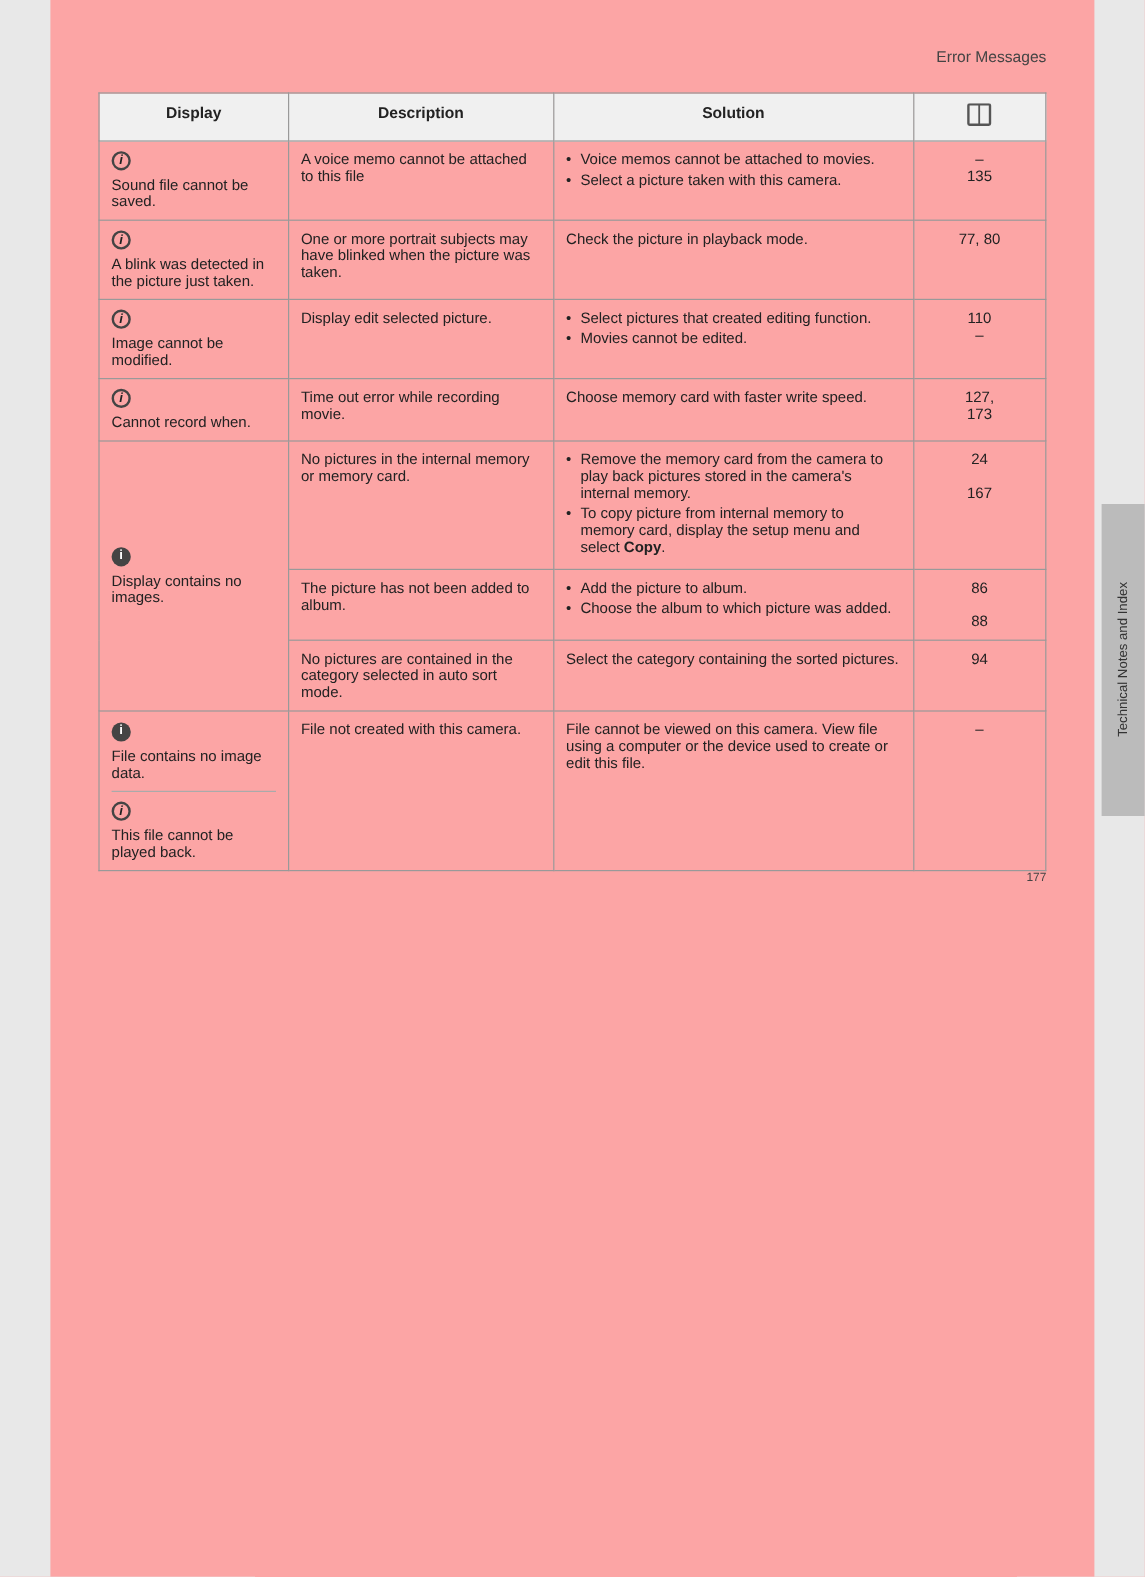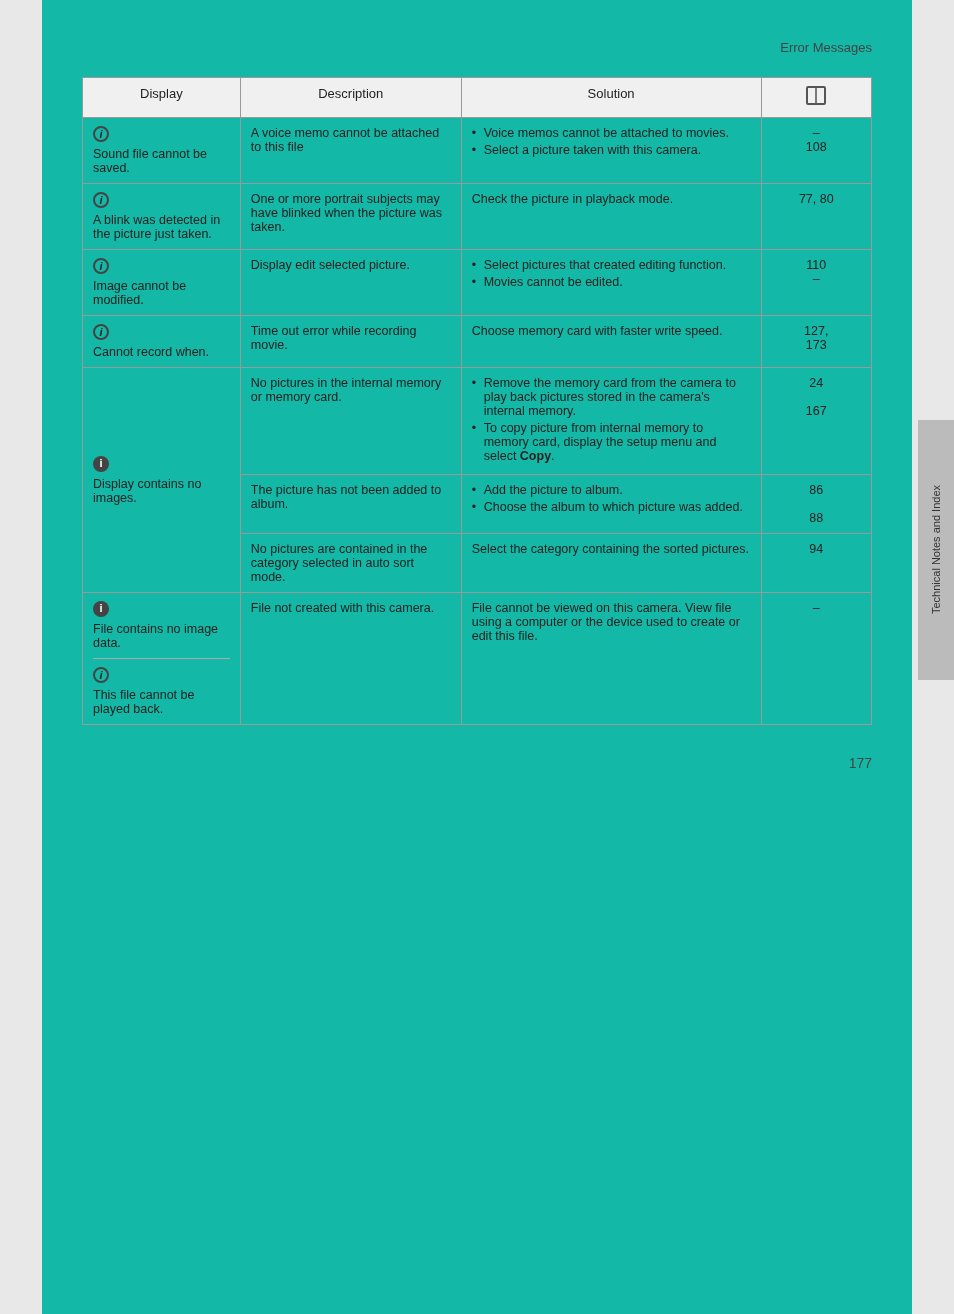--- a/index.html
+++ b/index.html
@@ -6,21 +6,21 @@
     body {
       background: #e8e8e8;
       font-family: Arial, Helvetica, sans-serif;
       font-size: 13px;
       color: #222;
       width: 954px;
       min-height: 1314px;
       position: relative;
     }
     .page {
-      background: #14b8a6;
+      background: #fca5a5;
       width: 870px;
       margin: 0 auto;
       padding: 40px 40px 60px 40px;
       min-height: 1314px;
       position: relative;
     }
     .page-header {
       text-align: right;
       font-size: 13px;
       color: #444;
@@ -51,21 +51,21 @@
       border-collapse: collapse;
       font-size: 12.5px;
     }
     th, td {
       border: 1px solid #999;
       padding: 8px 10px;
       vertical-align: top;
     }
     thead th {
       background: #f0f0f0;
-      font-weight: normal;
+      font-weight: bold;
       text-align: center;
       font-size: 13px;
     }
     .col-display { width: 20%; }
     .col-desc { width: 28%; }
     .col-solution { width: 38%; }
     .col-ref { width: 14%; text-align: center; }
     .icon-circle {
       display: inline-block;
       width: 16px;
@@ -112,23 +112,22 @@
       position: absolute;
       left: 0;
     }
     .ref-cell {
       text-align: center;
       font-size: 12.5px;
       vertical-align: top;
     }
     .page-number {
       text-align: right;
-      font-size: 14px;
+      font-size: 10px;
       color: #444;
-      margin-top: 30px;
     }
   </style>
 </head>
 <body>
 
 <div class="page">
 
   <div class="side-tab">
     <span class="side-tab-text">Technical Notes and Index</span>
   </div>
@@ -163,21 +162,21 @@
           <span>A voice memo cannot be attached to this file</span>
         </td>
         <td class="col-solution">
           <ul class="solution-list">
             <li>Voice memos cannot be attached to movies.</li>
             <li>Select a picture taken with this camera.</li>
           </ul>
         </td>
         <td class="ref-cell">
           <span>–</span><br>
-          <span>108</span>
+          <span>135</span>
         </td>
       </tr>
 
       <tr>
         <td class="col-display display-cell">
           <div class="icon-row"><span class="icon-circle">i</span></div>
           <span>A blink was detected in the picture just taken.</span>
         </td>
         <td class="col-desc">
           <span>One or more portrait subjects may have blinked when the picture was taken.</span>

